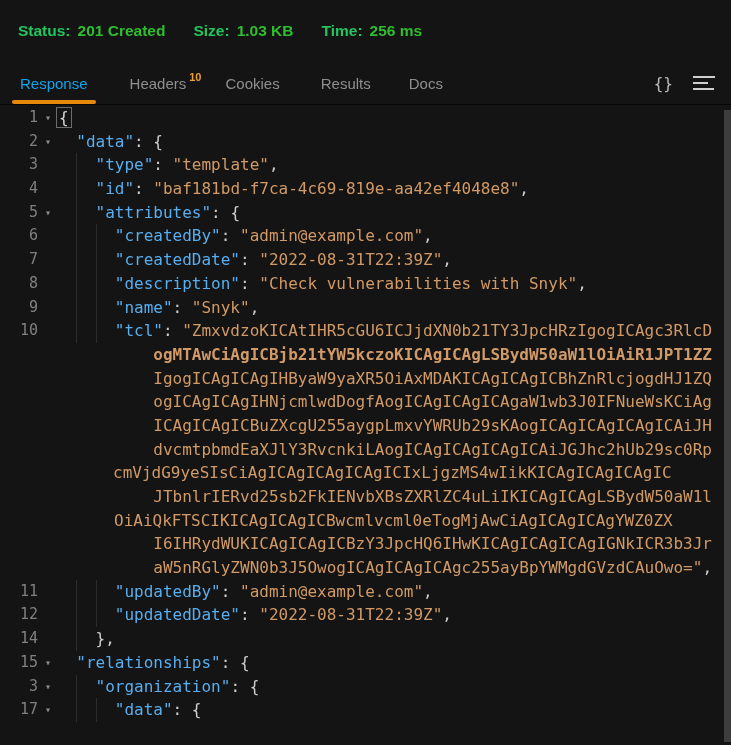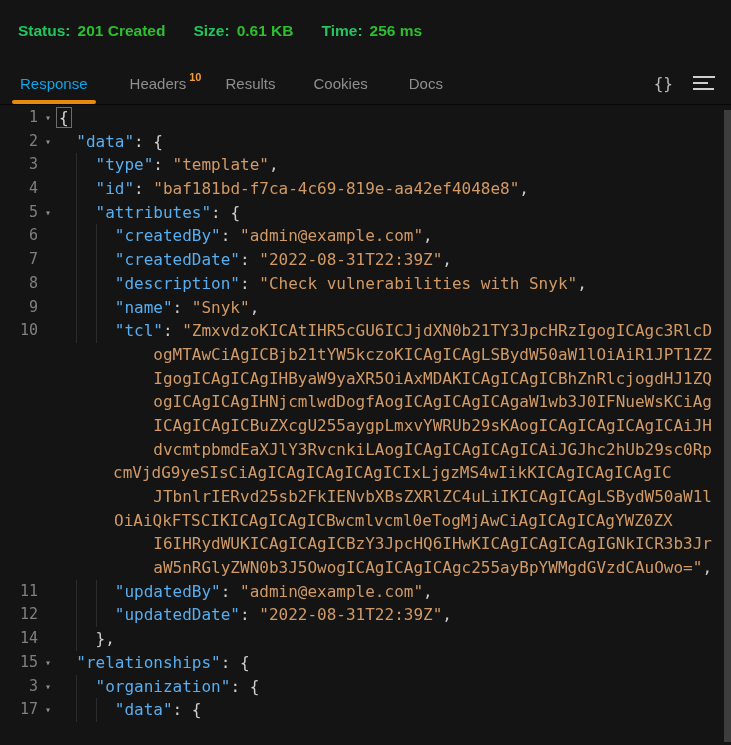--- a/index.html
+++ b/index.html
@@ -44,41 +44,41 @@
 </head>
 <body>
 
 <div class="status-bar">
   <div class="sgroup">
     <span class="slabel">Status:</span>
     <span class="svalue">201 Created</span>
   </div>
   <div class="sgroup">
     <span class="slabel">Size:</span>
-    <span class="svalue">0.61 KB</span>
+    <span class="svalue">1.03 KB</span>
   </div>
   <div class="sgroup">
     <span class="slabel">Time:</span>
     <span class="svalue">256 ms</span>
   </div>
 </div>
 
 <div class="tab-bar">
   <div class="tab active m-resp">
     <span>Response</span>
   </div>
   <div class="tab m-head">
     <span>Headers</span>
       <span class="badge">10</span>
   </div>
+  <div class="tab m-cook">
+    <span>Cookies</span>
+  </div>
   <div class="tab m-res">
     <span>Results</span>
-  </div>
-  <div class="tab m-cook">
-    <span>Cookies</span>
   </div>
   <div class="tab">
     <span>Docs</span>
   </div>
   <div class="tab-icons">
     <span class="braces-btn">{}</span>
     <span class="menu-btn">
         <i></i>
         <i></i>
         <i></i>
@@ -90,21 +90,21 @@
     <div class="crow"><span class="ln">1</span><span class="fold">▾</span><span class="ctext" style="margin-left: 57px;"><span class="tk-b">{</span></span></div>
     <div class="crow"><span class="ln">2</span><span class="fold">▾</span><span class="ctext" style="margin-left: 76.26px;"><span class="tk-k">"data"</span><span class="tk-p">: {</span></span></div>
     <div class="crow"><span class="ln">3</span><i class="guide" style="left: 76.26px;"></i><span class="ctext" style="margin-left: 95.52px;"><span class="tk-k">"type"</span><span class="tk-p">: </span><span class="tk-s">"template"</span><span class="tk-p">,</span></span></div>
     <div class="crow"><span class="ln">4</span><i class="guide" style="left: 76.26px;"></i><span class="ctext" style="margin-left: 95.52px;"><span class="tk-k">"id"</span><span class="tk-p">: </span><span class="tk-s">"baf181bd-f7ca-4c69-819e-aa42ef4048e8"</span><span class="tk-p">,</span></span></div>
     <div class="crow"><span class="ln">5</span><span class="fold">▾</span><i class="guide" style="left: 76.26px;"></i><span class="ctext" style="margin-left: 95.52px;"><span class="tk-k">"attributes"</span><span class="tk-p">: {</span></span></div>
     <div class="crow"><span class="ln">6</span><i class="guide" style="left: 76.26px;"></i><i class="guide" style="left: 95.52px;"></i><span class="ctext" style="margin-left: 114.78px;"><span class="tk-k">"createdBy"</span><span class="tk-p">: </span><span class="tk-s">"admin@example.com"</span><span class="tk-p">,</span></span></div>
     <div class="crow"><span class="ln">7</span><i class="guide" style="left: 76.26px;"></i><i class="guide" style="left: 95.52px;"></i><span class="ctext" style="margin-left: 114.78px;"><span class="tk-k">"createdDate"</span><span class="tk-p">: </span><span class="tk-s">"2022-08-31T22:39Z"</span><span class="tk-p">,</span></span></div>
     <div class="crow"><span class="ln">8</span><i class="guide" style="left: 76.26px;"></i><i class="guide" style="left: 95.52px;"></i><span class="ctext" style="margin-left: 114.78px;"><span class="tk-k">"description"</span><span class="tk-p">: </span><span class="tk-s">"Check vulnerabilities with Snyk"</span><span class="tk-p">,</span></span></div>
     <div class="crow"><span class="ln">9</span><i class="guide" style="left: 76.26px;"></i><i class="guide" style="left: 95.52px;"></i><span class="ctext" style="margin-left: 114.78px;"><span class="tk-k">"name"</span><span class="tk-p">: </span><span class="tk-s">"Snyk"</span><span class="tk-p">,</span></span></div>
     <div class="crow"><span class="ln">10</span><i class="guide" style="left: 76.26px;"></i><i class="guide" style="left: 95.52px;"></i><span class="ctext" style="margin-left: 114.78px;"><span class="tk-k">"tcl"</span><span class="tk-p">: </span><span class="tk-s">"ZmxvdzoKICAtIHR5cGU6ICJjdXN0b21TY3JpcHRzIgogICAgc3RlcD</span></span></div>
-    <div class="crow"><span class="ctext" style="margin-left: 153.3px;"><span class="tk-s">ogMTAwCiAgICBjb21tYW5kczoKICAgICAgLSBydW50aW1lOiAiR1JPT1ZZ</span></span></div>
+    <div class="crow"><span class="ctext" style="margin-left: 153.3px; font-weight: bold;"><span class="tk-s">ogMTAwCiAgICBjb21tYW5kczoKICAgICAgLSBydW50aW1lOiAiR1JPT1ZZ</span></span></div>
     <div class="crow"><span class="ctext" style="margin-left: 153.3px;"><span class="tk-s">IgogICAgICAgIHByaW9yaXR5OiAxMDAKICAgICAgICBhZnRlcjogdHJ1ZQ</span></span></div>
     <div class="crow"><span class="ctext" style="margin-left: 153.3px;"><span class="tk-s">ogICAgICAgIHNjcmlwdDogfAogICAgICAgICAgaW1wb3J0IFNueWsKCiAg</span></span></div>
     <div class="crow"><span class="ctext" style="margin-left: 153.3px;"><span class="tk-s">ICAgICAgICBuZXcgU255aygpLmxvYWRUb29sKAogICAgICAgICAgICAiJH</span></span></div>
     <div class="crow"><span class="ctext" style="margin-left: 153.3px;"><span class="tk-s">dvcmtpbmdEaXJlY3RvcnkiLAogICAgICAgICAgICAiJGJhc2hUb29sc0Rp</span></span></div>
     <div class="crow"><span class="ctext" style="margin-left: 113px; text-align: center;"><span class="tk-s">cmVjdG9yeSIsCiAgICAgICAgICAgICIxLjgzMS4wIikKICAgICAgICAgIC</span></span></div>
     <div class="crow"><span class="ctext" style="margin-left: 153.3px;"><span class="tk-s">JTbnlrIERvd25sb2FkIENvbXBsZXRlZC4uLiIKICAgICAgLSBydW50aW1l</span></span></div>
     <div class="crow"><span class="ctext" style="margin-left: 114px;"><span class="tk-s">OiAiQkFTSCIKICAgICAgICBwcmlvcml0eTogMjAwCiAgICAgICAgYWZ0ZX</span></span></div>
     <div class="crow"><span class="ctext" style="margin-left: 153.3px;"><span class="tk-s">I6IHRydWUKICAgICAgICBzY3JpcHQ6IHwKICAgICAgICAgIGNkICR3b3Jr</span></span></div>
     <div class="crow"><span class="ctext" style="margin-left: 153.3px;"><span class="tk-s">aW5nRGlyZWN0b3J5OwogICAgICAgICAgc255ayBpYWMgdGVzdCAuOwo="</span><span class="tk-p">,</span></span></div>
     <div class="crow"><span class="ln">11</span><i class="guide" style="left: 76.26px;"></i><i class="guide" style="left: 95.52px;"></i><span class="ctext" style="margin-left: 114.78px;"><span class="tk-k">"updatedBy"</span><span class="tk-p">: </span><span class="tk-s">"admin@example.com"</span><span class="tk-p">,</span></span></div>

